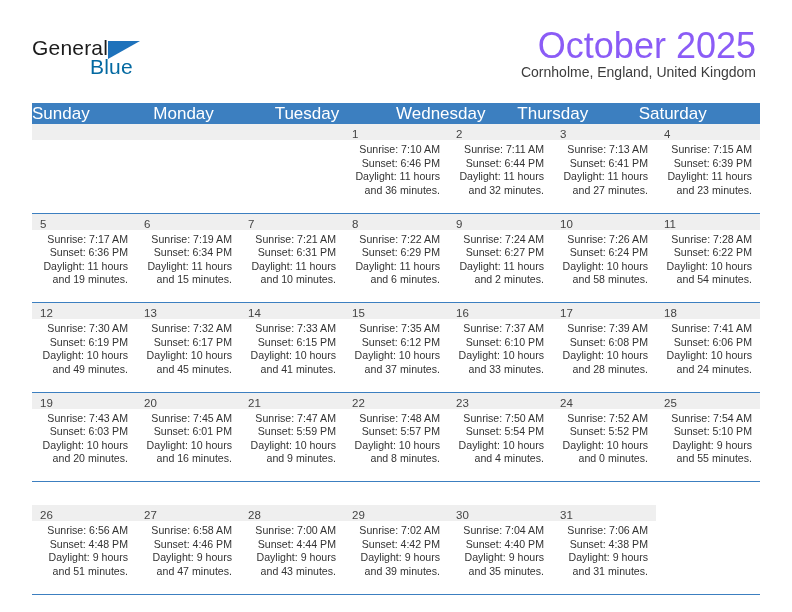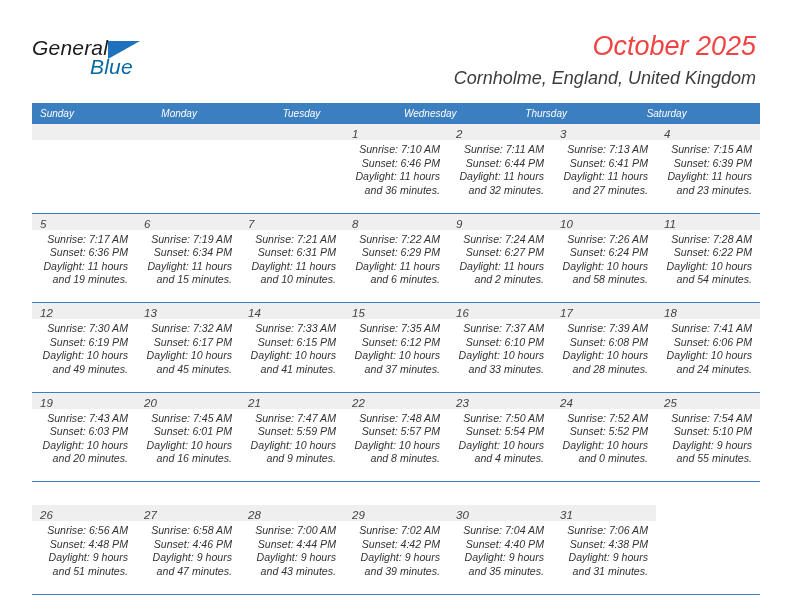--- a/index.html
+++ b/index.html
@@ -12,21 +12,20 @@
     background: #ffffff;
     font-family: "Liberation Sans", sans-serif;
     color: #333333;
     overflow: hidden;
   }
   .page {
     position: relative;
     width: 792px;
     height: 612px;
     box-sizing: border-box;
-    font-style: italic;
   }
 
   
   .header {
     position: absolute;
     left: 0;
     top: 0;
     width: 792px;
     height: 102px;
   }
@@ -64,52 +63,50 @@
     color: #0369a1;
     font-family: "Liberation Sans", sans-serif;
   }
   .title-block {
     position: absolute;
     right: 36px;
     top: 30px;
     text-align: right;
   }
   .cal-title {
-    font-size: 27px;
-    color: #ef4444;
+    font-size: 36px;
+    color: #8b5cf6;
     font-weight: normal;
     line-height: 32px;
     white-space: nowrap;
   }
   .cal-subtitle {
-    font-size: 18px;
+    font-size: 14px;
     color: #3c3c3c;
     line-height: 20px;
-    margin-top: 6px;
     white-space: nowrap;
   }
 
   
   .calendar {
     position: absolute;
     left: 32px;
     top: 103px;
     width: 728px;
   }
   .dow-row {
     display: flex;
     background: #3c7fc0;
     height: 21px;
   }
   .dow {
     flex: 1 1 0;
     color: #ffffff;
-    font-size: 10px;
+    font-size: 17px;
     line-height: 21px;
-    padding-left: 8px;
     box-sizing: border-box;
     white-space: nowrap;
   }
   .week {
     display: flex;
     height: 89.5px;
     border-bottom: 1.4px solid #3c7fc0;
     box-sizing: border-box;
   }
   .week:last-child {

